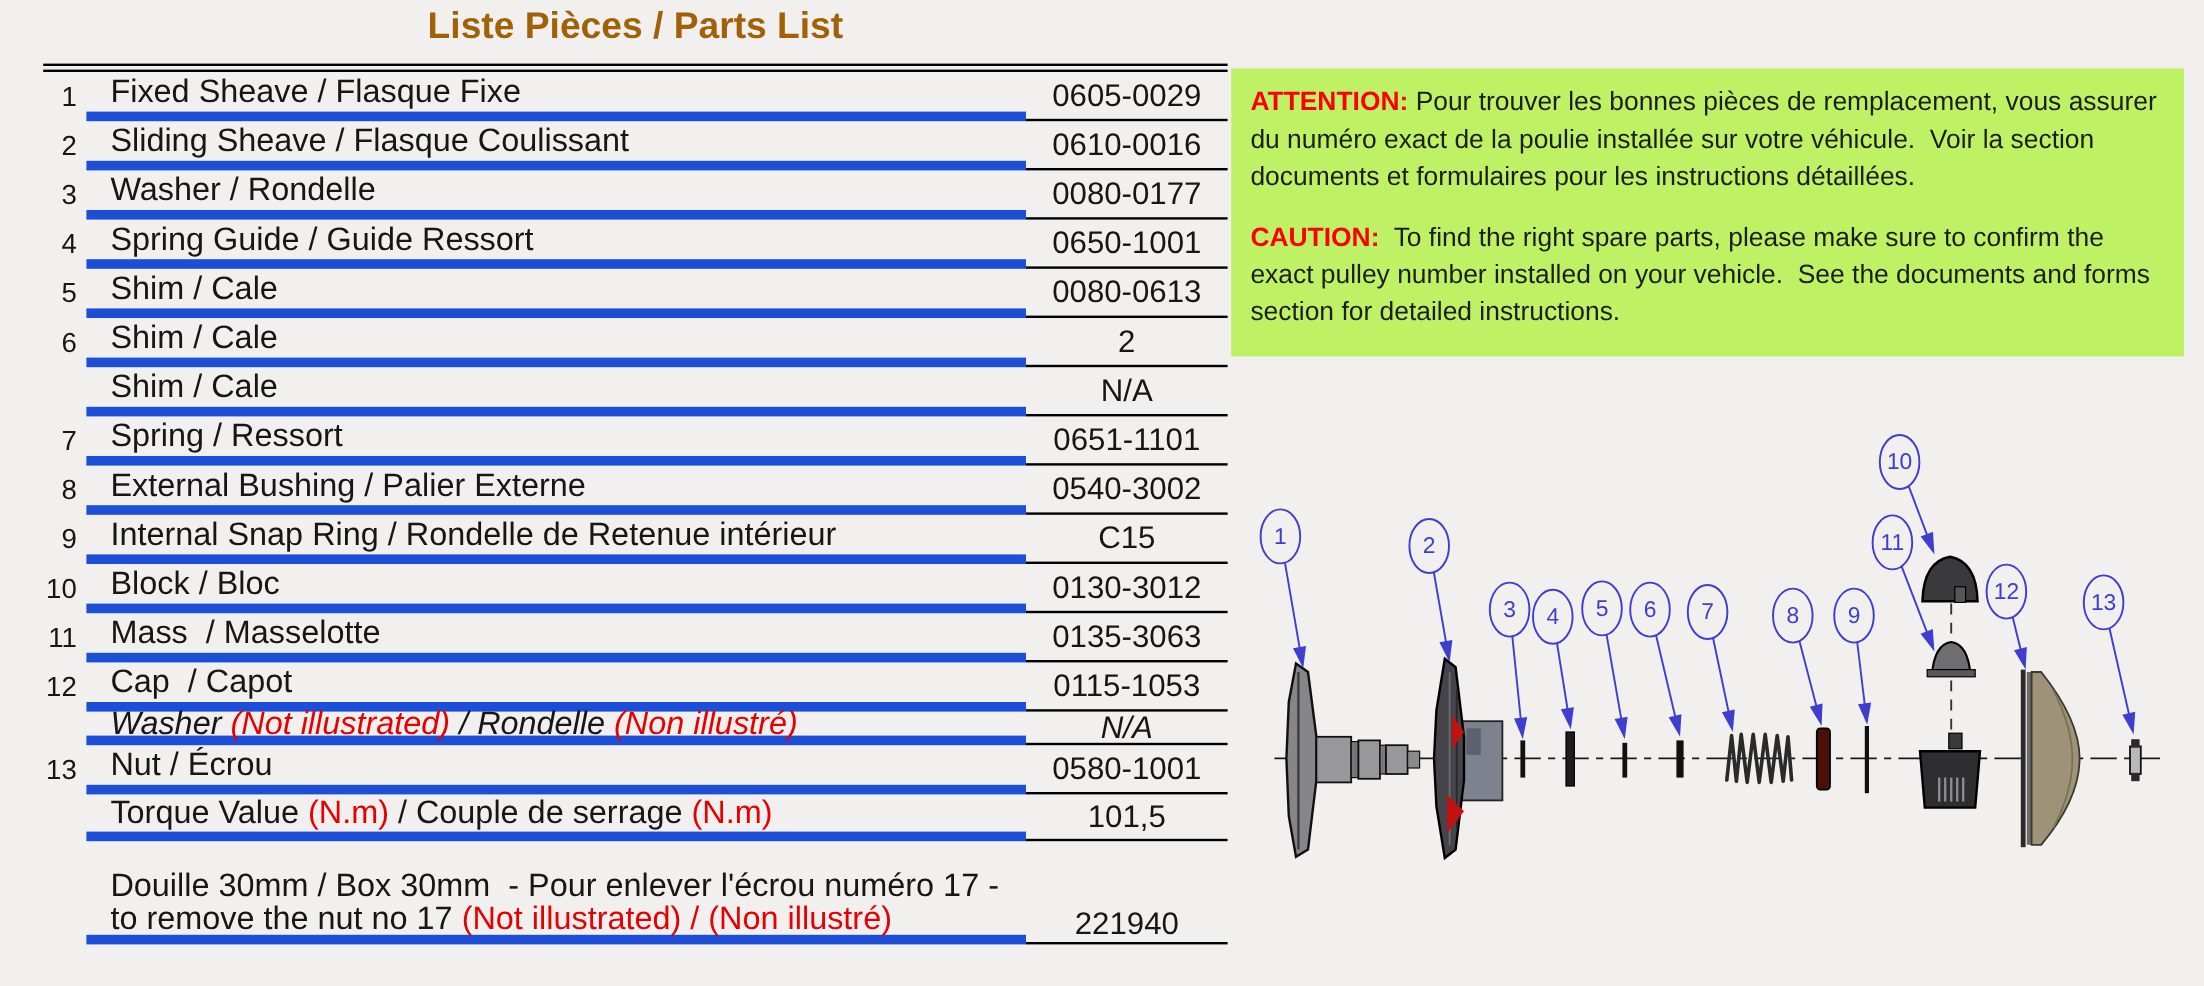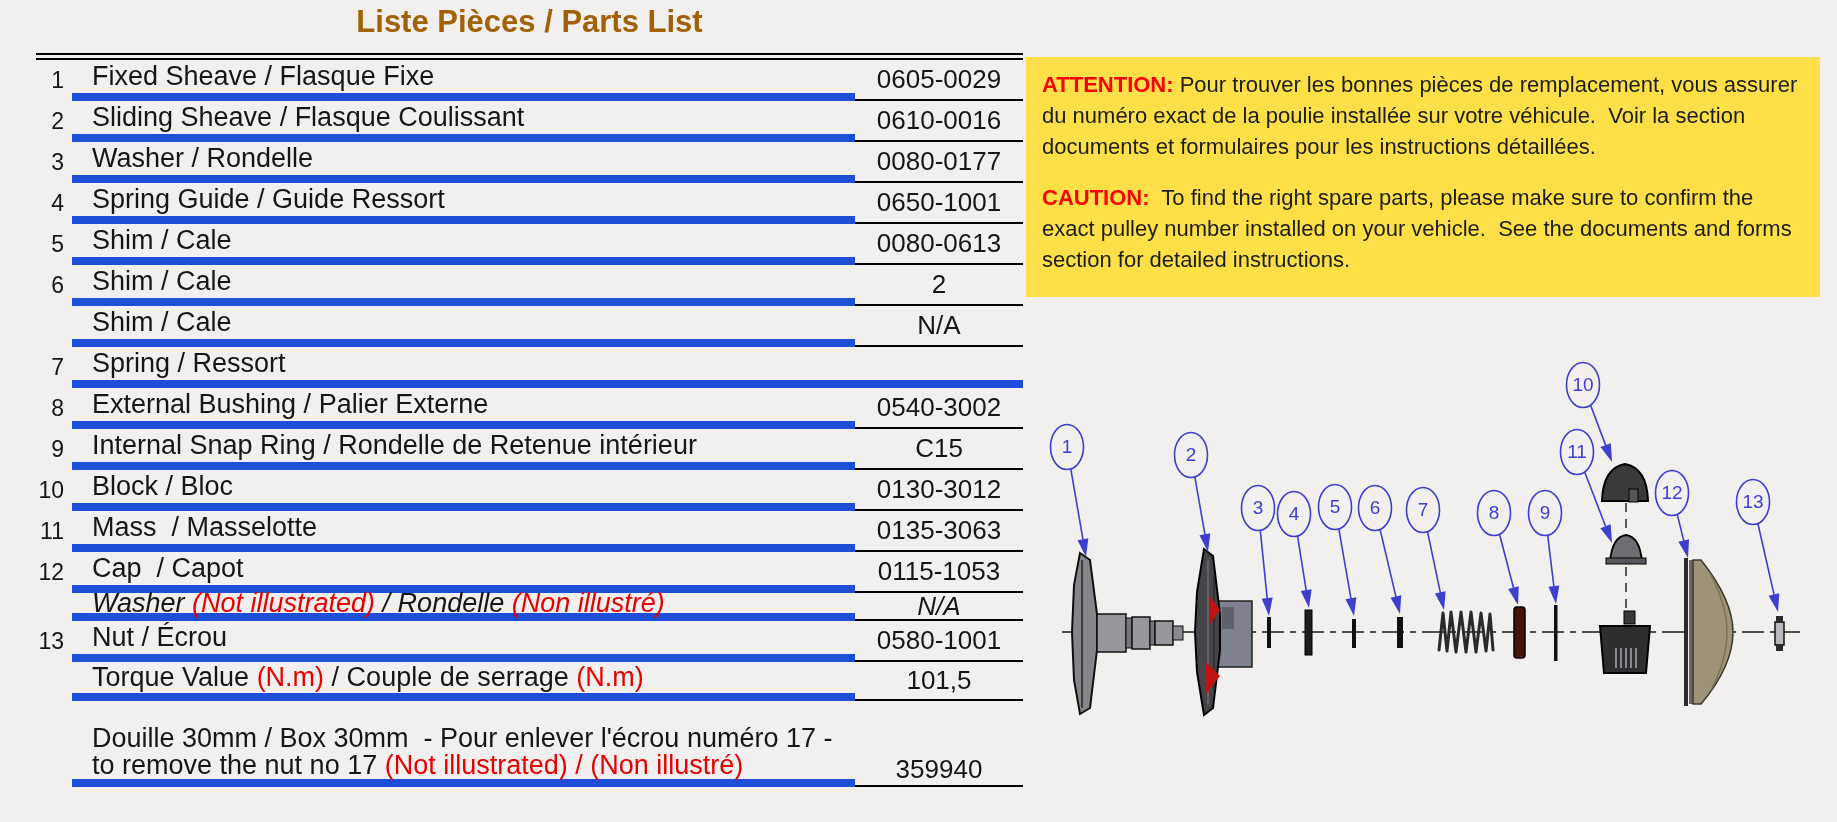--- a/index.html
+++ b/index.html
@@ -80,20 +80,21 @@
         <div class="c-part">2</div>
       </div>
       <div class="prow" style="height: 41px;">
         <div class="c-num"></div>
         <div class="c-desc"><span><span>Shim / Cale</span></span></div>
         <div class="c-part">N/A</div>
       </div>
       <div class="prow" style="height: 41px;">
         <div class="c-num">7</div>
         <div class="c-desc"><span><span>Spring / Ressort</span></span></div>
+        <div class="c-part">0651-1101</div>
       </div>
       <div class="prow" style="height: 41px;">
         <div class="c-num">8</div>
         <div class="c-desc"><span><span>External Bushing / Palier Externe</span></span></div>
         <div class="c-part">0540-3002</div>
       </div>
       <div class="prow" style="height: 41px;">
         <div class="c-num">9</div>
         <div class="c-desc"><span><span>Internal Snap Ring / Rondelle de Retenue intérieur</span></span></div>
         <div class="c-part">C15</div>
@@ -124,26 +125,26 @@
         <div class="c-part">0580-1001</div>
       </div>
       <div class="prow" style="height: 39px;">
         <div class="c-num"></div>
         <div class="c-desc"><span><span>Torque Value </span><span class="red">(N.m)</span><span> / Couple de serrage </span><span class="red">(N.m)</span></span></div>
         <div class="c-part">101,5</div>
       </div>
       <div class="prow" style="height: 86px; align-items: flex-end;">
         <div class="c-num"></div>
         <div class="c-desc"><span><span>Douille 30mm / Box 30mm  - Pour enlever l'écrou numéro 17 -</span><br><span>to remove the nut no 17 </span><span class="red">(Not illustrated) / (Non illustré)</span></span></div>
-        <div class="c-part">359940</div>
+        <div class="c-part">221940</div>
       </div>
     </div>
 </div>
 
-<div class="notice" style="background: #fde047;">
+<div class="notice" style="background: #bef264;">
   <p><span class="lead red" style="color: rgb(251, 0, 0);">ATTENTION:</span><span> Pour trouver les bonnes pièces de remplacement, vous assurer du numéro exact de la poulie installée sur votre véhicule.  Voir la section documents et formulaires pour les instructions détaillées.</span></p>
   <p><span class="lead red" style="color: rgb(251, 0, 0);">CAUTION:</span><span>  To find the right spare parts, please make sure to confirm the exact pulley number installed on your vehicle.  See the documents and forms section for detailed instructions.</span></p>
 </div>
 
 <svg class="diagram" width="807" height="522" viewBox="1030 300 807 522" xmlns="http://www.w3.org/2000/svg">
 
   <line x1="1062" y1="632" x2="1800" y2="632" stroke="#1a1a1a" stroke-width="1.6" stroke-dasharray="22 6 6 6"></line>
 
   <line x1="1626" y1="503" x2="1626" y2="624" stroke="#333" stroke-width="1.6" stroke-dasharray="9 7"></line>
 

